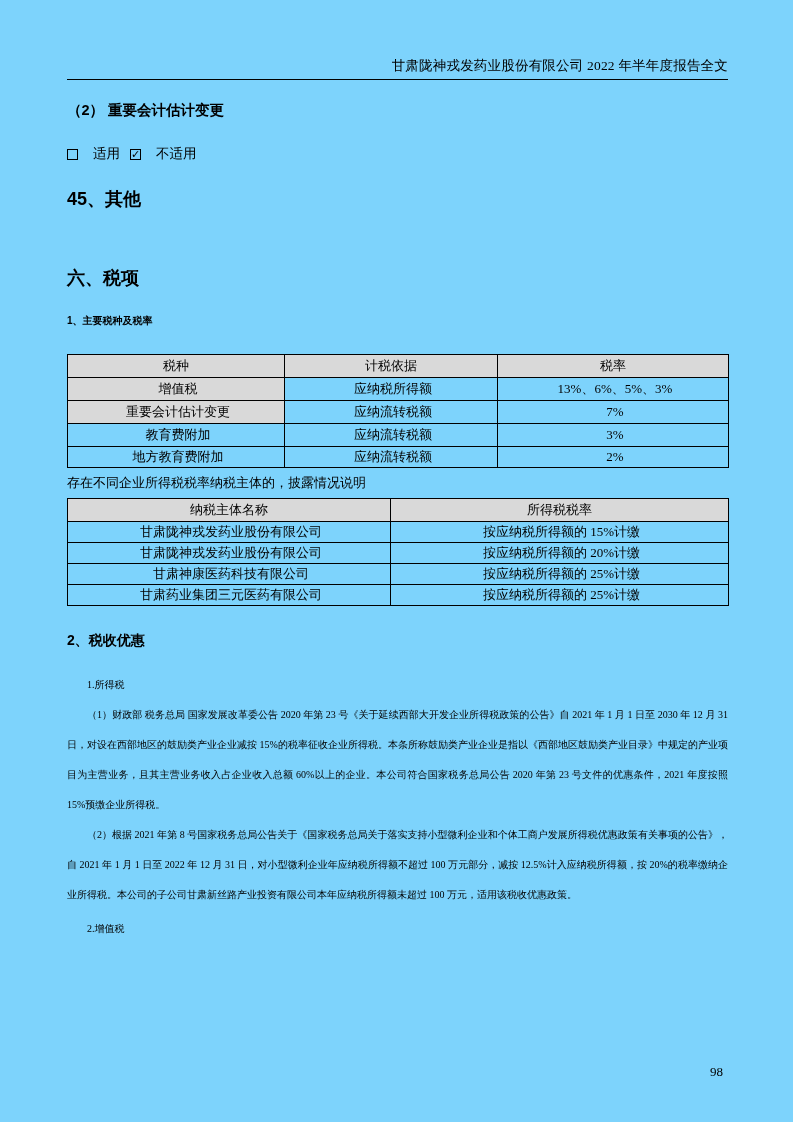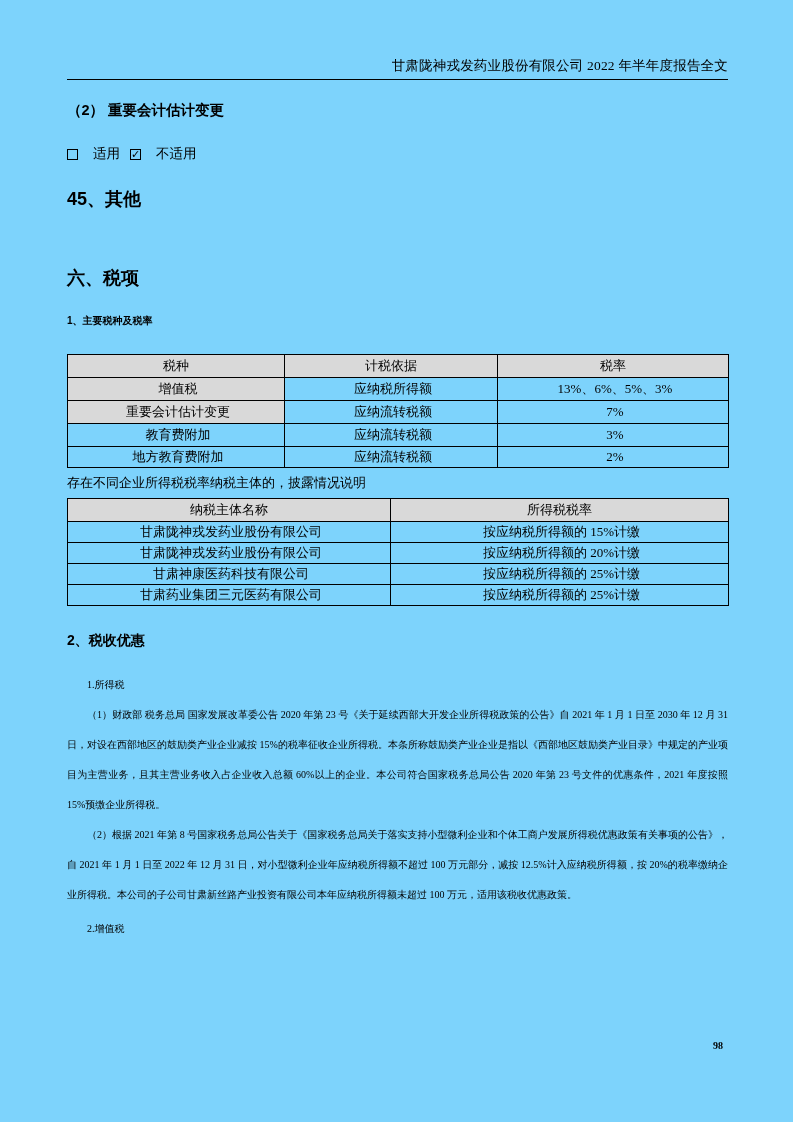--- a/index.html
+++ b/index.html
@@ -63,23 +63,22 @@
 
   .sub2-heading{margin-top:26px;font-size:14px;}
 
   .body-text{font-size:10px;line-height:30px;text-align:justify;}
   .indent{text-indent:2em;}
   .income-tax{margin-top:20px;}
   .para{margin:0;}
   .vat{margin-top:4px;}
 
   .page-number{
-    position:absolute;top:1040px;right:70px;
-    font-size:10px;
-    font-weight:bold;
+    position:absolute;top:1064px;right:70px;
+    font-size:13px;
   }
 </style>
 </head>
 <body>
 
 <div class="page">
   <div class="content">
 
     <div class="doc-header">甘肃陇神戎发药业股份有限公司 2022 年半年度报告全文</div>
 

